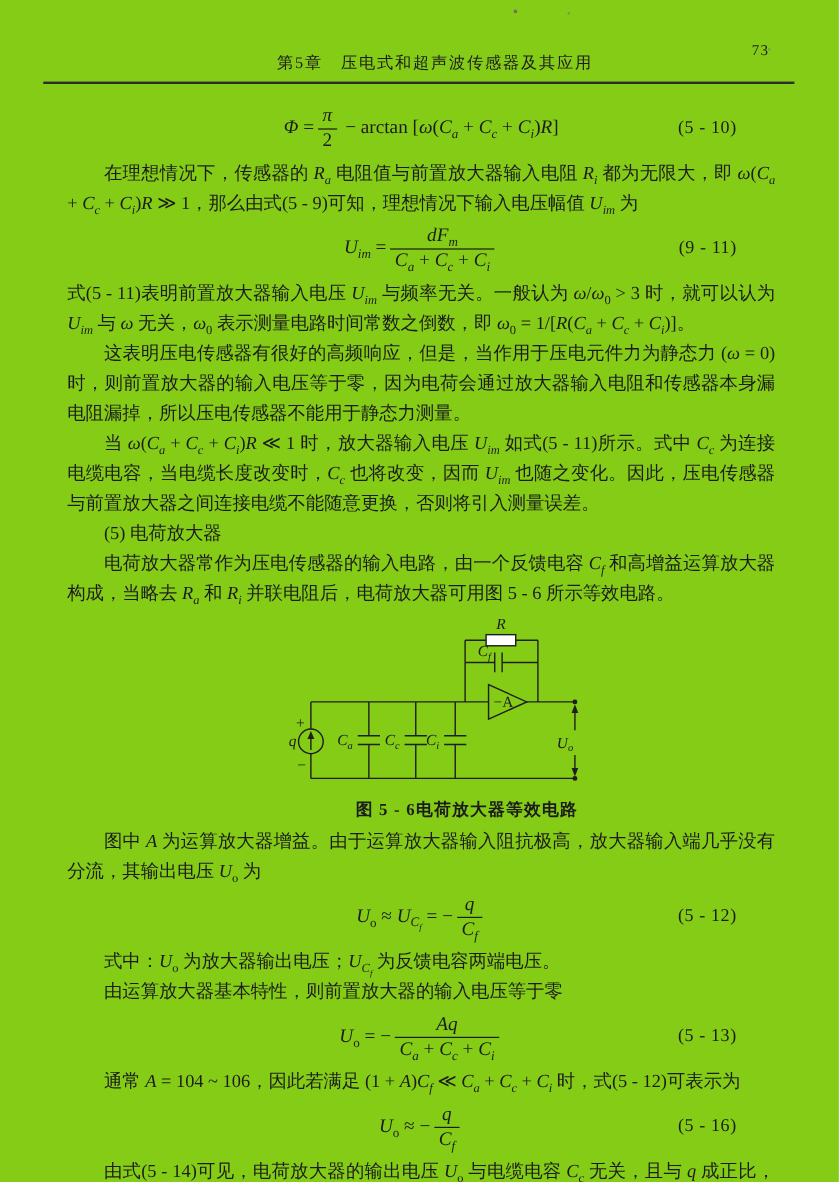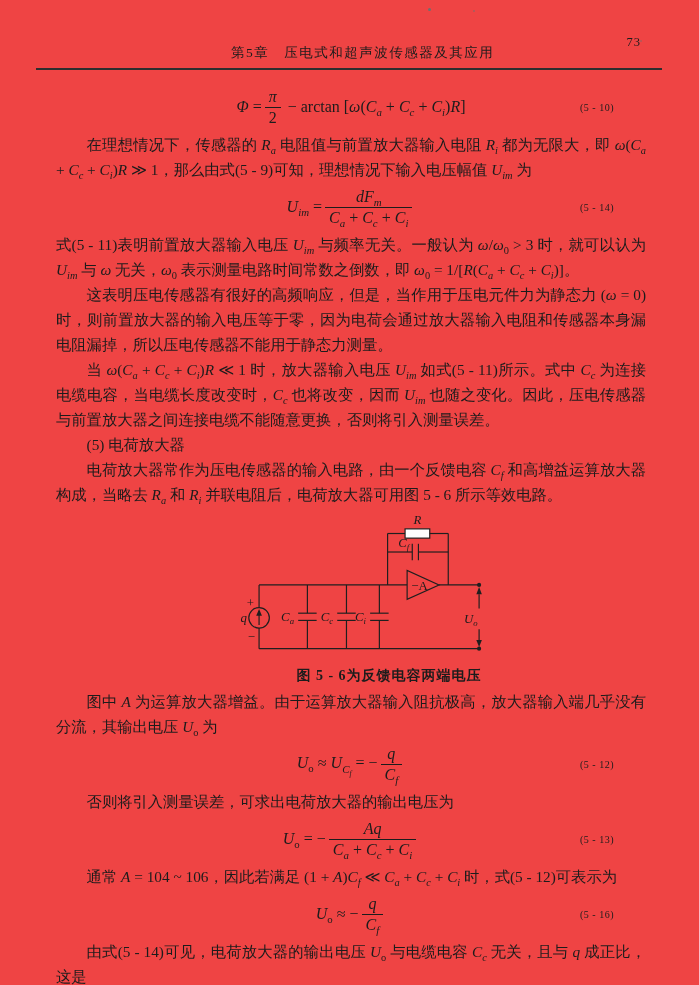--- a/index.html
+++ b/index.html
@@ -3,21 +3,21 @@
 <meta charset="utf-8">
 <style>
   html,body{margin:0;padding:0;}
   body{
     width:699px;height:985px;background:#f6f6f4;
     font-family:"Liberation Serif","DejaVu Serif",serif;
     color:#1c1c1c;
   }
   .page{
     position:relative;width:699px;height:985px;overflow:hidden;
-    background:#ef4444;
+    background:#84cc16;
   }
   
   .hdr-title{
     position:absolute;top:44px;left:0;width:699px;text-align:center;
     font-size:13.5px;letter-spacing:1.5px;padding-left:26px;box-sizing:border-box;
   }
   .hdr-num{
     position:absolute;top:35px;right:58px;font-size:12.5px;letter-spacing:1px;
   }
   .hdr-rule{
@@ -36,21 +36,21 @@
   
   .eq{
     position:relative;text-align:center;margin:4px 0;line-height:normal;
     min-height:42px;display:flex;align-items:center;justify-content:center;
   }
   .eq-body{
     display:inline-flex;align-items:center;font-size:16px;white-space:nowrap;
   }
   .eq-num{
     position:absolute;right:32px;top:50%;transform:translateY(-50%);
-    font-size:10px;letter-spacing:0.5px;
+    font-size:15px;letter-spacing:0.5px;
   }
   .frac{
     display:inline-block;text-align:center;vertical-align:middle;margin:0 3px;
   }
   .frac .num{display:block;padding:0 4px 1px 4px;border-bottom:1.2px solid #1c1c1c;}
   .frac .den{display:block;padding:1px 4px 0 4px;}
   
   .fig{margin:8px 0 2px 0;}
   .fig svg{display:block;margin-left:184px;}
   .fig-caption{
@@ -104,21 +104,21 @@
 
     <div class="eq">
       <span class="eq-body">
         <span><i>U</i><sub><i>im</i></sub> = </span>
         <span class="frac">
           <span class="num"><i>dF</i><sub><i>m</i></sub></span>
           <span class="den"><i>C</i><sub><i>a</i></sub> + <i>C</i><sub><i>c</i></sub> + <i>C</i><sub><i>i</i></sub></span>
         </span>
         <span></span>
       </span>
-      <span class="eq-num">(5 - 14)</span>
+      <span class="eq-num">(9 - 11)</span>
     </div>
 
     <p>式(5 - 11)表明前置放大器输入电压 <i>U</i><sub><i>im</i></sub> 与频率无关。一般认为 <i>ω</i>/<i>ω</i><sub>0</sub> &gt; 3 时，就可以认为 <i>U</i><sub><i>im</i></sub> 与 <i>ω</i> 无关，<i>ω</i><sub>0</sub> 表示测量电路时间常数之倒数，即 <i>ω</i><sub>0</sub> = 1/[<i>R</i>(<i>C</i><sub><i>a</i></sub> + <i>C</i><sub><i>c</i></sub> + <i>C</i><sub><i>i</i></sub>)]。</p>
     <p class="ind">这表明压电传感器有很好的高频响应，但是，当作用于压电元件力为静态力 (<i>ω</i> = 0) 时，则前置放大器的输入电压等于零，因为电荷会通过放大器输入电阻和传感器本身漏电阻漏掉，所以压电传感器不能用于静态力测量。</p>
     <p class="ind">当 <i>ω</i>(<i>C</i><sub><i>a</i></sub> + <i>C</i><sub><i>c</i></sub> + <i>C</i><sub><i>i</i></sub>)<i>R</i> ≪ 1 时，放大器输入电压 <i>U</i><sub><i>im</i></sub> 如式(5 - 11)所示。式中 <i>C</i><sub><i>c</i></sub> 为连接电缆电容，当电缆长度改变时，<i>C</i><sub><i>c</i></sub> 也将改变，因而 <i>U</i><sub><i>im</i></sub> 也随之变化。因此，压电传感器与前置放大器之间连接电缆不能随意更换，否则将引入测量误差。</p>
     <p class="ind">(5) 电荷放大器</p>
     <p class="ind">电荷放大器常作为压电传感器的输入电路，由一个反馈电容 <i>C</i><sub><i>f</i></sub> 和高增益运算放大器构成，当略去 <i>R</i><sub><i>a</i></sub> 和 <i>R</i><sub><i>i</i></sub> 并联电阻后，电荷放大器可用图 5 - 6 所示等效电路。</p>
 
     <figure class="fig" style="margin-left:0;margin-right:0;">
       <svg class="ckt" width="252" height="146" viewBox="0 0 244 142">
@@ -171,39 +171,40 @@
         <line x1="193" y1="68" x2="232" y2="68"></line>
         <circle class="fill" cx="232" cy="68" r="2"></circle>
         <circle class="fill" cx="232" cy="130" r="2"></circle>
         <polygon class="fill" points="232,70 229.3,77 234.7,77"></polygon>
         <line x1="232" y1="77" x2="232" y2="91"></line>
         <text x="224" y="105" text-anchor="middle"><tspan>U</tspan><tspan class="ss" dy="3">o</tspan></text>
         <line x1="232" y1="111" x2="232" y2="122"></line>
         <polygon class="fill" points="232,128.5 229.3,121.5 234.7,121.5"></polygon>
       </svg>
       <figcaption class="fig-caption">
-        <span class="cap-label">图 5 - 6</span><span>为反馈电容两端电压</span>
+        <span class="cap-label">图 5 - 6</span><span>电荷放大器等效电路</span>
       </figcaption>
     </figure>
 
     <p class="ind">图中 <i>A</i> 为运算放大器增益。由于运算放大器输入阻抗极高，放大器输入端几乎没有分流，其输出电压 <i>U</i><sub>o</sub> 为</p>
 
     <div class="eq">
       <span class="eq-body">
         <span><i>U</i><sub>o</sub> ≈ <i>U</i><sub><i>C</i><sub><i>f</i></sub></sub> = − </span>
         <span class="frac">
           <span class="num"><i>q</i></span>
           <span class="den"><i>C</i><sub><i>f</i></sub></span>
         </span>
         <span></span>
       </span>
       <span class="eq-num">(5 - 12)</span>
     </div>
 
-    <p class="ind">否则将引入测量误差，可求出电荷放大器的输出电压为</p>
+    <p class="ind">式中：<i>U</i><sub>o</sub> 为放大器输出电压；<i>U</i><sub><i>C</i><sub><i>f</i></sub></sub> 为反馈电容两端电压。</p>
+    <p class="ind">由运算放大器基本特性，则前置放大器的输入电压等于零</p>
 
     <div class="eq">
       <span class="eq-body">
         <span><i>U</i><sub>o</sub> = − </span>
         <span class="frac">
           <span class="num"><i>Aq</i></span>
           <span class="den"><i>C</i><sub><i>a</i></sub> + <i>C</i><sub><i>c</i></sub> + <i>C</i><sub><i>i</i></sub></span>
         </span>
         <span></span>
       </span>

